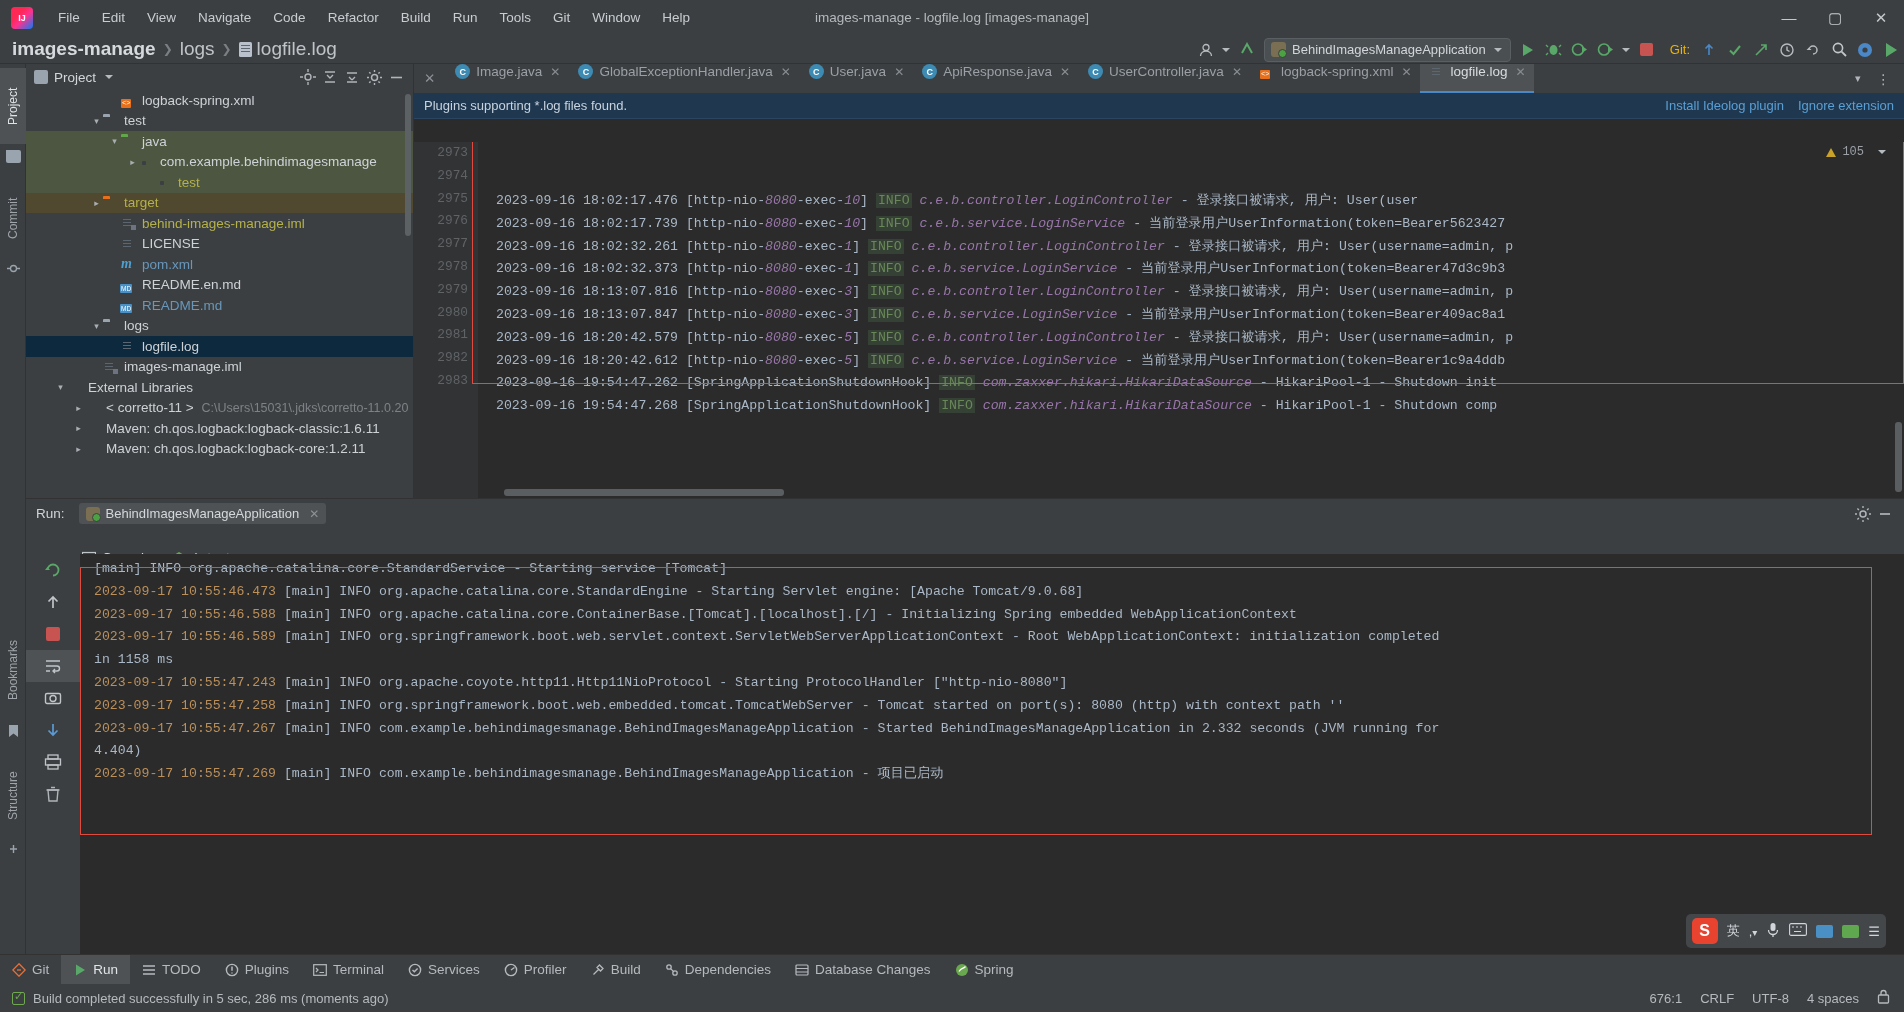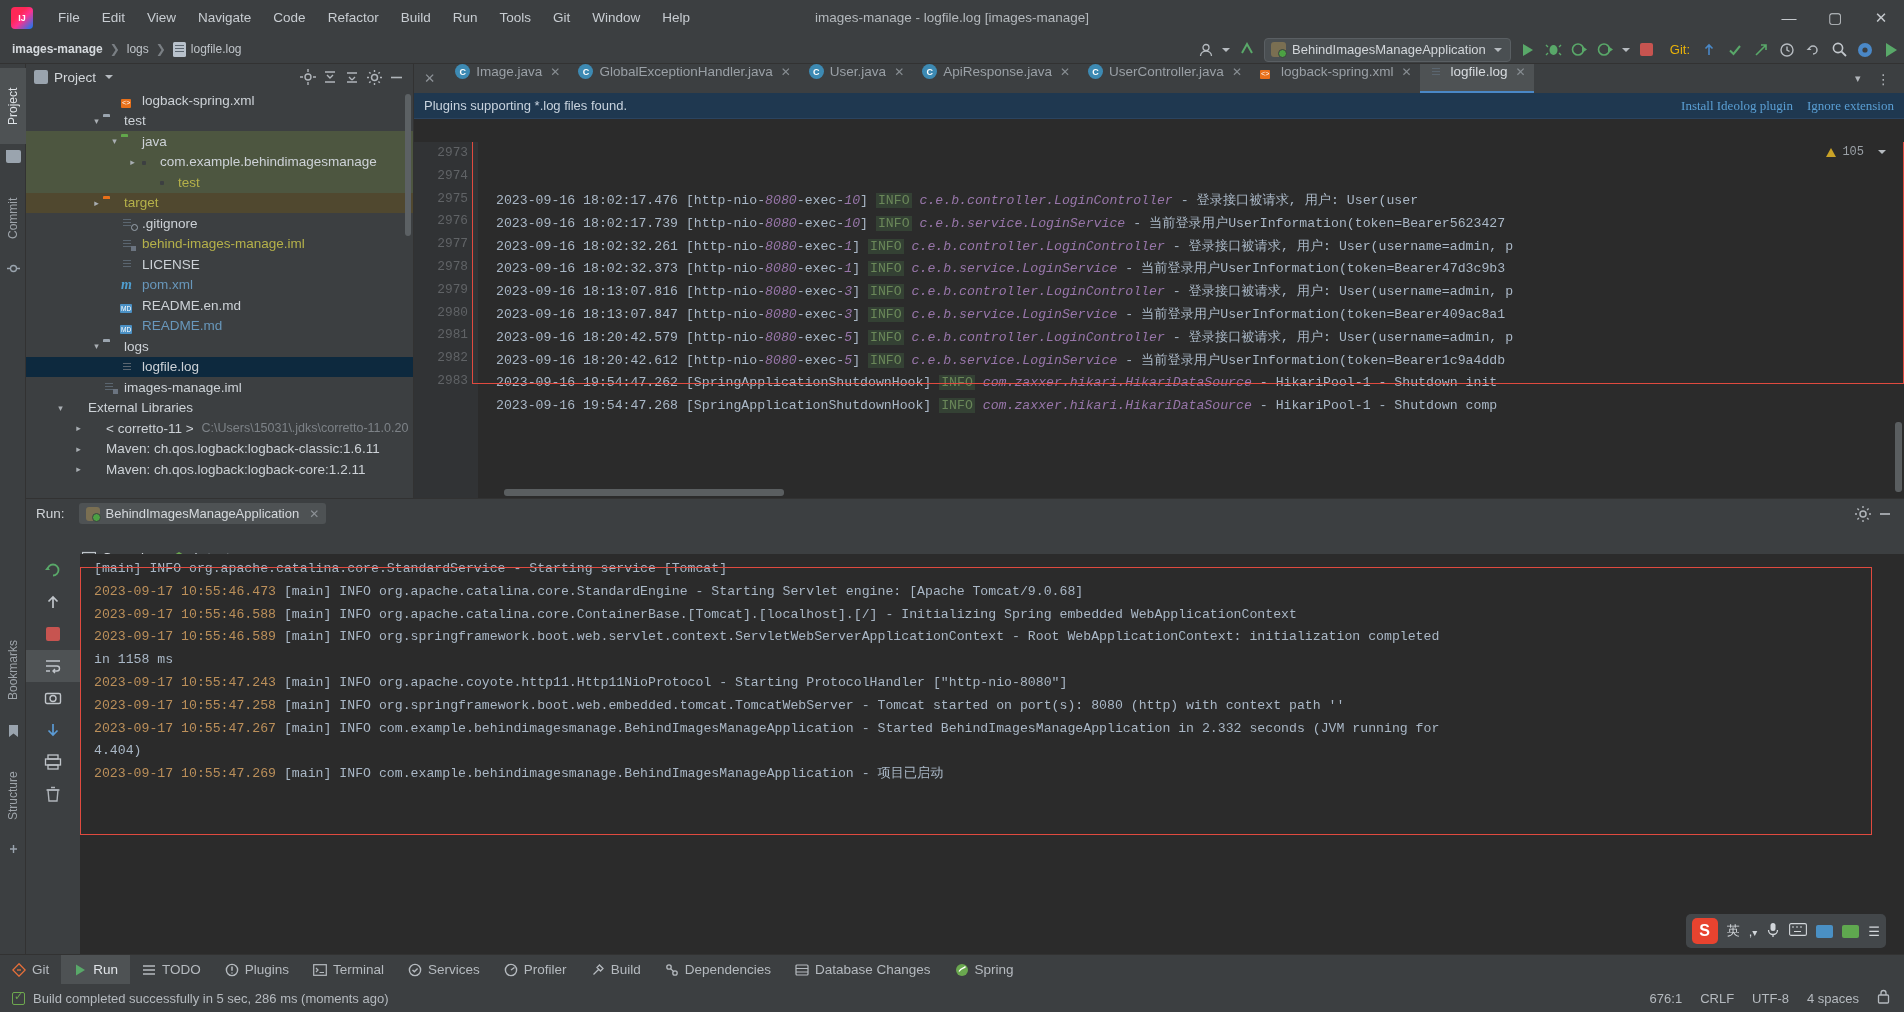--- a/index.html
+++ b/index.html
@@ -39,21 +39,21 @@
   .win-ctrls { position:absolute; right:0; top:0; height:35px; display:flex; align-items:center; }
   .win-btn { width:46px; height:35px; display:flex; align-items:center; justify-content:center;
     color:#c5c9cd; font-size:15px; }
 
   
   .navbar {
     position:absolute; left:0; top:35px; width:1904px; height:29px;
     background:#3c3f41; display:flex; align-items:center; padding-left:12px;
     border-bottom:1px solid #323232;
   }
-  .crumb { display:flex; align-items:center; color:#bfc4c9; font-size:12px; }
+  .crumb { display:flex; align-items:center; color:#bfc4c9; font-size:19px; }
   .crumb.bold { font-weight:bold; color:#d6dade; }
   .crumb-sep { margin:0 7px; color:#7a7f84; font-size:12px; }
   .crumb-ico { width:13px; height:15px; margin-right:5px; display:inline-block; position:relative; }
   .ico-file {
     background:#b9c2cc; border-radius:1.5px;
   }
   .ico-file::after {
     content:""; position:absolute; left:2px; top:3px; right:2px; height:1px;
     background:#5b6670; box-shadow:0 3px 0 #5b6670, 0 6px 0 #5b6670;
   }
@@ -146,21 +146,21 @@
   .cls-ico { border-radius:50%; background:#3d8ab3; }
   .cls-ico::after { content:"C"; position:absolute; inset:0; color:#fff; font-size:9px; font-weight:bold;
     display:flex; align-items:center; justify-content:center; }
   .etab-x { margin-left:8px; color:#888e93; font-size:12px; }
   .tabbar-right { margin-left:auto; display:flex; align-items:center; padding:0 6px; flex:0 0 auto; }
 
   .banner {
     height:26px; background:#1f3850; display:flex; align-items:center;
     padding:0 10px; font-size:13px; color:#c8d3de; border-bottom:1px solid #2b4460;
   }
-  .banner-link { color:#5a9fd4; margin-left:14px;font-family:Liberation Serif, serif; }
+  .banner-link { color:#5a9fd4; margin-left:14px; }
 
   .code {
     position:absolute; left:0; top:78px; right:0; bottom:0; background:#2b2b2b;
     font-family:"Liberation Mono","DejaVu Sans Mono",monospace; font-size:13.2px;
     overflow:hidden;
   }
   .gutter { position:absolute; left:0; top:0; width:64px; bottom:0; background:#313335; }
   .gline { height:22.8px; text-align:right; padding-right:10px; color:#606366; font-size:12.8px;
     line-height:22.8px; }
   .codelines { position:absolute; left:64px; top:0; right:0; bottom:0;margin-top:48px; }
@@ -488,26 +488,20 @@
         </div>
         <div class="trow hl-olive">
           <span style="width:64px;flex:0 0 64px"></span>
           <span class="tarrow">▸</span>
           <span class="tico"><span class="fld orange"></span></span>
           <span class="tlabel yellow">target</span>
         </div>
         <div class="trow">
           <span style="width:82px;flex:0 0 82px"></span>
           <span class="tarrow"></span>
-          <span class="tico"><span class="fileico"></span><span style="position:absolute;right:-1px;bottom:0;width:7px;height:7px;border:1.4px solid #9aa4ae;border-radius:50%"></span></span>
-          <span class="tlabel white">.gitignore</span>
-        </div>
-        <div class="trow">
-          <span style="width:82px;flex:0 0 82px"></span>
-          <span class="tarrow"></span>
           <span class="tico"><span class="fileico"></span><span style="position:absolute;right:1px;bottom:1px;width:5px;height:5px;background:#6b7480"></span></span>
           <span class="tlabel yellow">behind-images-manage.iml</span>
         </div>
         <div class="trow">
           <span style="width:82px;flex:0 0 82px"></span>
           <span class="tarrow"></span>
           <span class="tico"><span class="fileico"></span></span>
           <span class="tlabel white">LICENSE</span>
         </div>
         <div class="trow">

